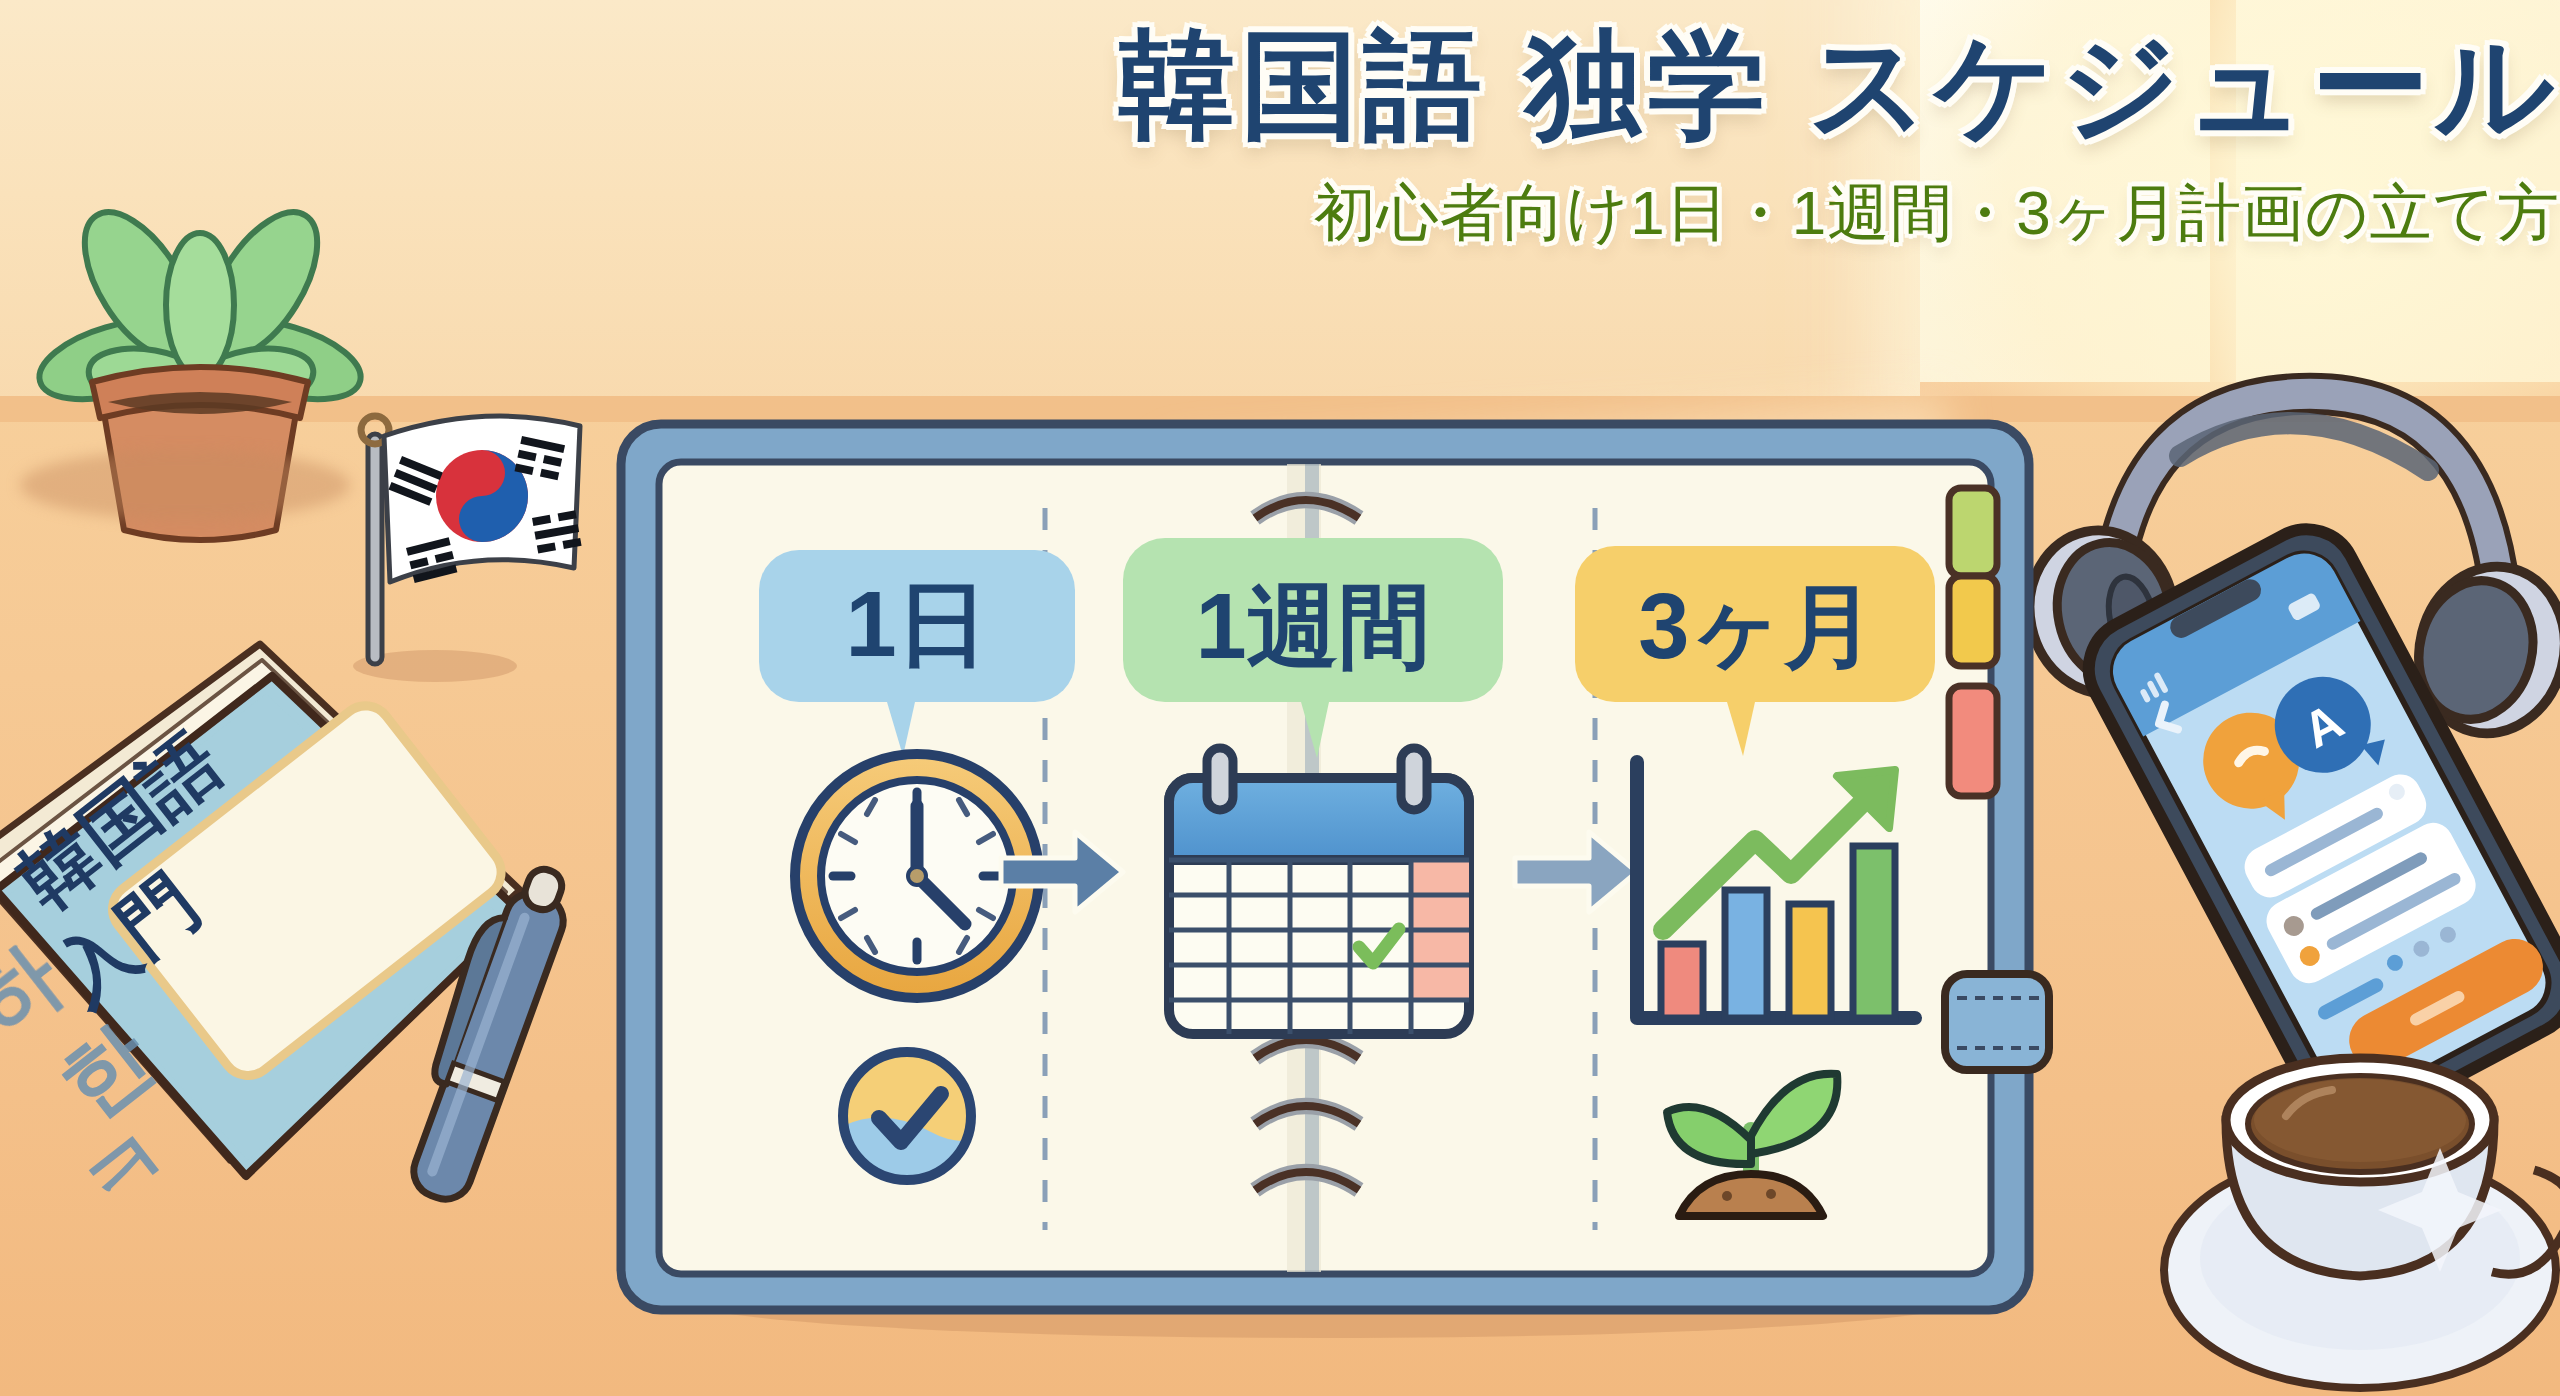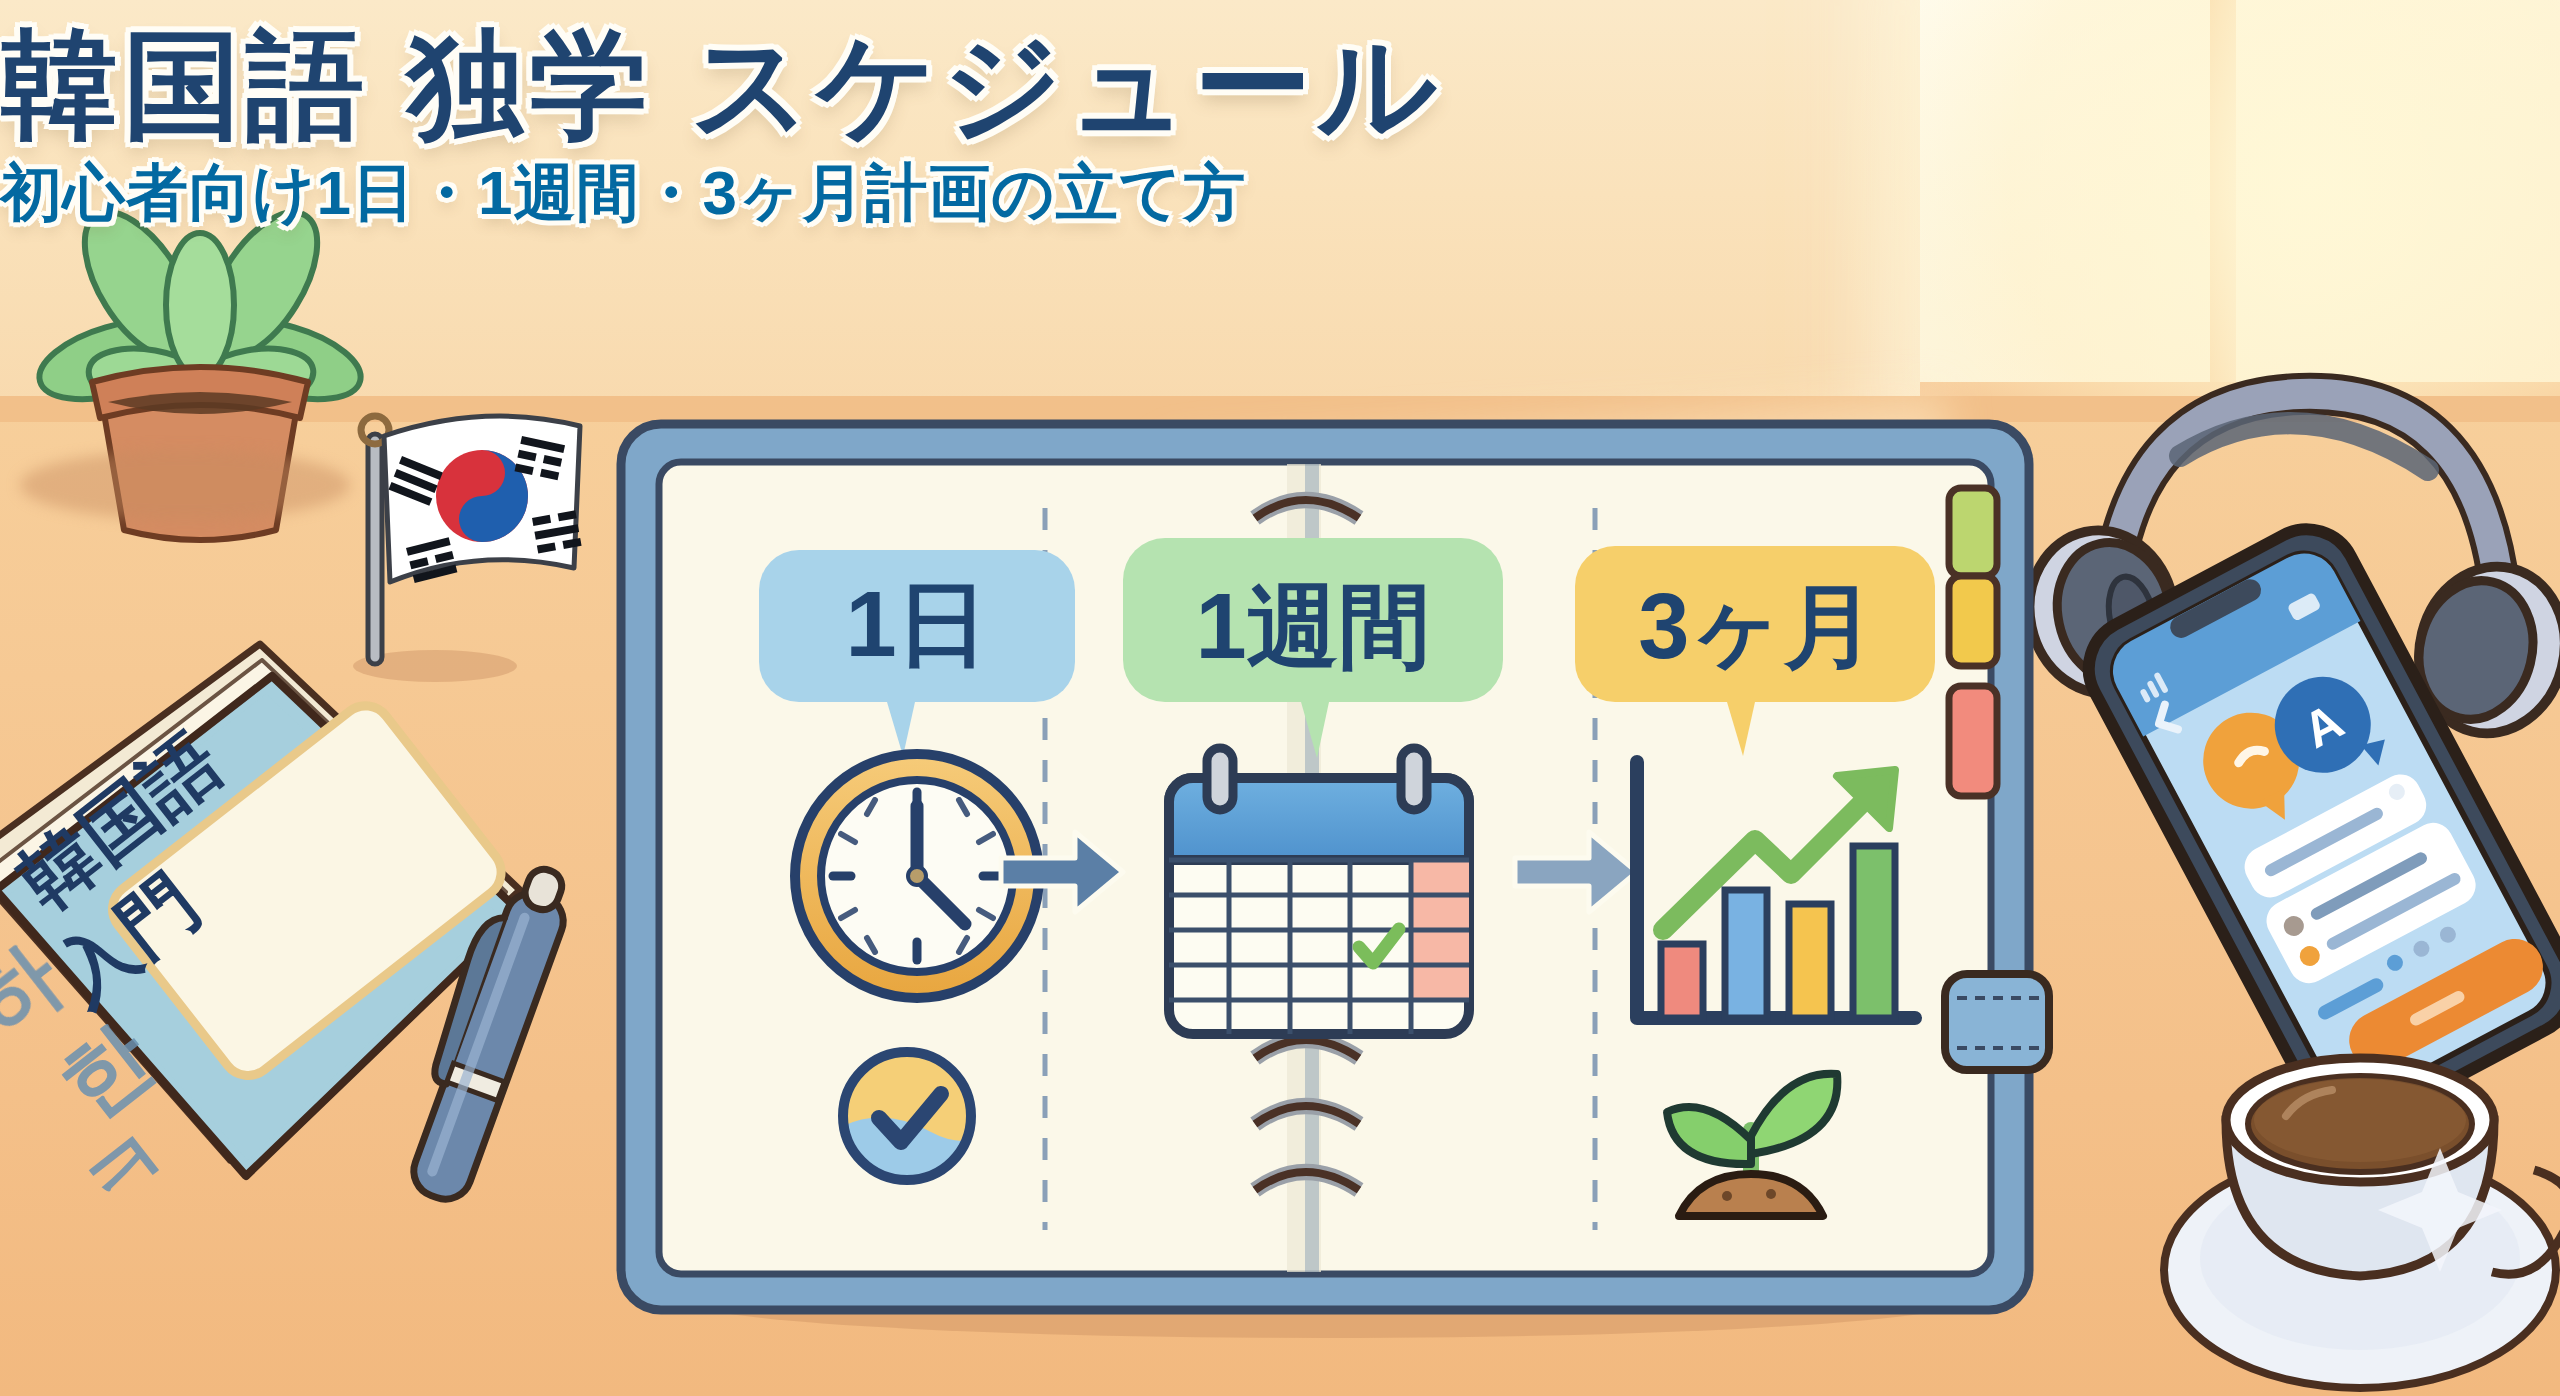--- a/index.html
+++ b/index.html
@@ -44,32 +44,32 @@
     background:#efb47c;opacity:.55;
   }
   .desk-sheen{
     position:absolute;left:1180px;top:420px;width:780px;height:420px;
     background:linear-gradient(200deg,rgba(255,236,200,.55),rgba(255,236,200,0));
     transform:rotate(-4deg);filter:blur(20px);
   }
 
   
   .title-wrap{
-    position:absolute;left:0;top:22px;width:100%;text-align:left;z-index:40;
+    position:absolute;left:0;top:22px;width:100%;text-align:right;z-index:40;
   }
   .main-title{
     font-size:118px;font-weight:700;letter-spacing:5px;color:#1f4470;
     text-shadow:
       -5px -5px 0 #fffdf6, 5px -5px 0 #fffdf6, -5px 5px 0 #fffdf6, 5px 5px 0 #fffdf6,
       0 -6px 0 #fffdf6, 0 6px 0 #fffdf6, -6px 0 0 #fffdf6, 6px 0 0 #fffdf6,
       0 10px 18px rgba(120,90,50,.28);
     line-height:1.08;
   }
   .sub-title{
-    margin-top:2px;font-size:62px;font-weight:700;letter-spacing:1px;color:#0369a1;
+    margin-top:22px;font-size:62px;font-weight:400;letter-spacing:1px;color:#4d7c0f;
     text-shadow:
       -4px -4px 0 #fffdf6, 4px -4px 0 #fffdf6, -4px 4px 0 #fffdf6, 4px 4px 0 #fffdf6,
       0 -5px 0 #fffdf6, 0 5px 0 #fffdf6, -5px 0 0 #fffdf6, 5px 0 0 #fffdf6,
       0 8px 14px rgba(120,90,50,.25);
   }
 
   
   .plant{left:30px;top:150px;width:340px;height:400px;z-index:12;}
   .pot-shadow{
     position:absolute;left:-10px;top:300px;width:330px;height:70px;

